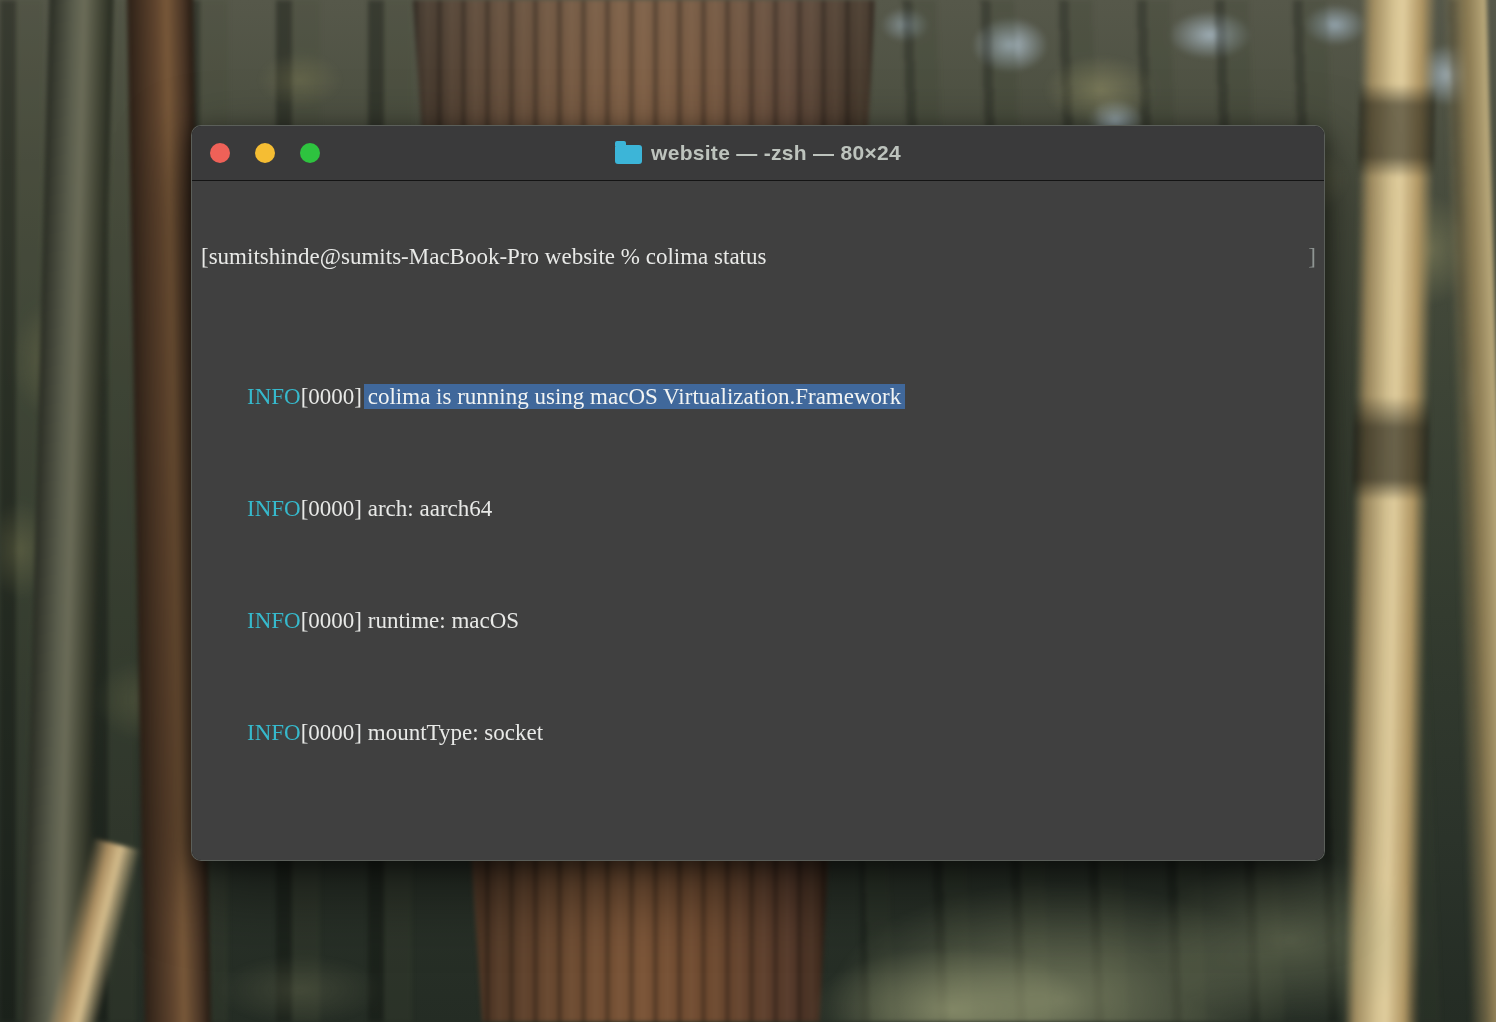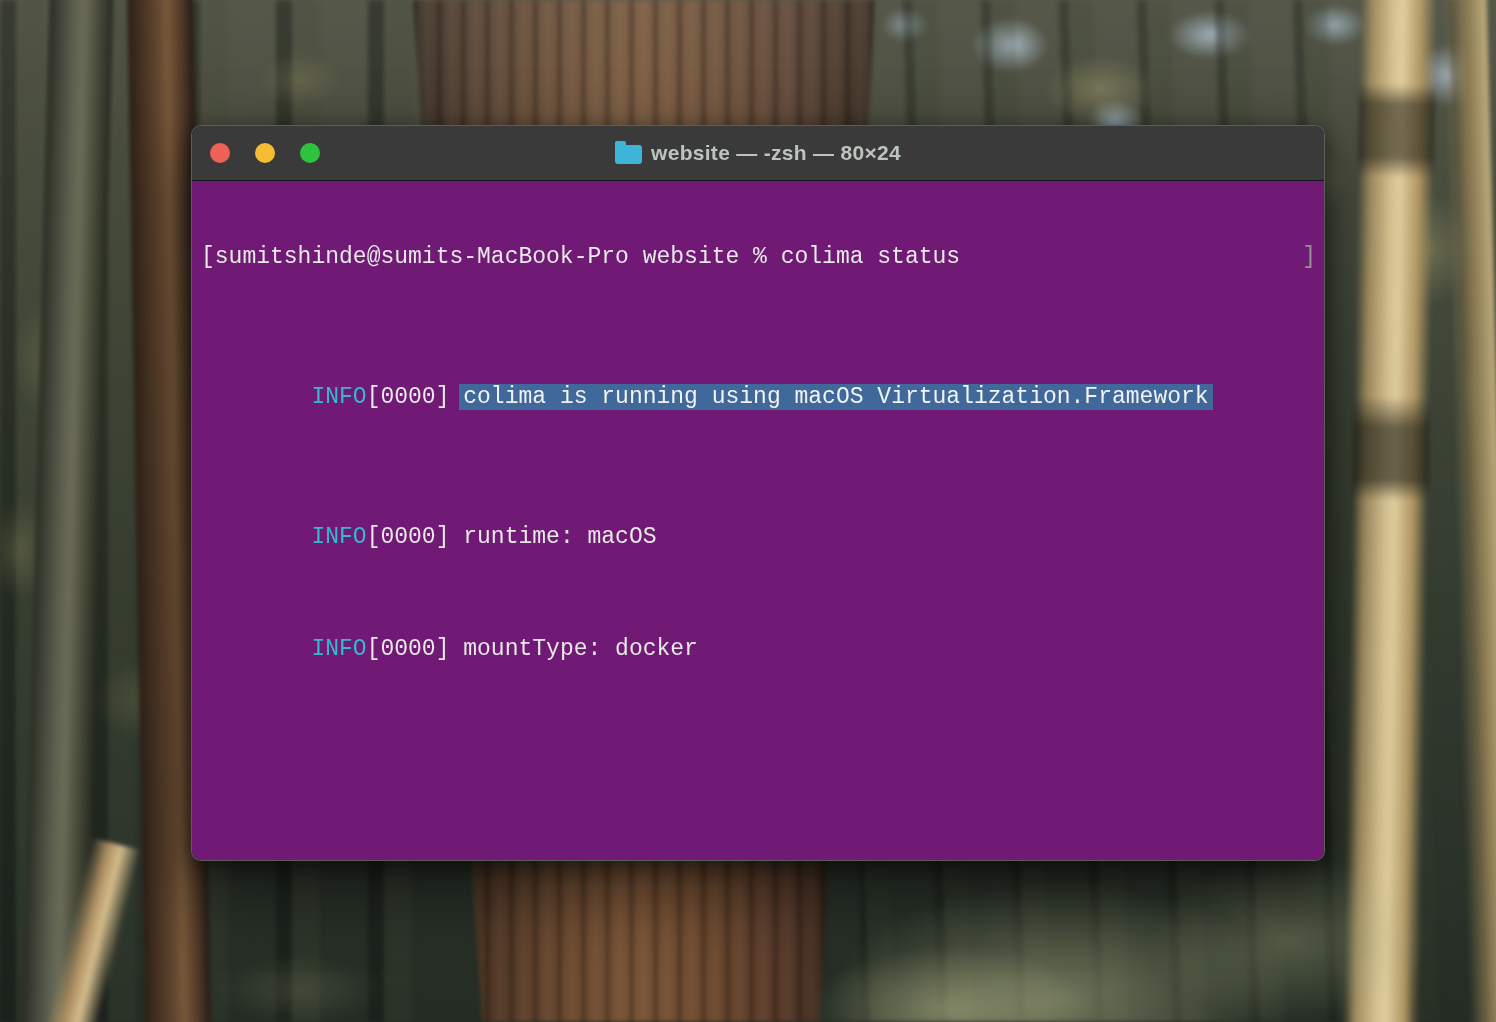--- a/index.html
+++ b/index.html
@@ -80,22 +80,22 @@
   .tl.yellow { background:#f5bd33; }
   .tl.green  { background:#2ec33f; }
   .title-group { margin:8px auto; display:flex; align-items:center; gap:9px; }
   .folder-icon { position:relative; width:27px; height:19px; background:#3cb5d8;
     border-radius:2px 3px 3px 3px; display:inline-block; margin-top:3px; }
   .folder-icon::before { content:""; position:absolute; left:0; top:-4px; width:11px; height:5px;
     background:#3cb5d8; border-radius:2px 2px 0 0; }
   .title-text { color:#bdc3bd; font-size:21px; font-weight:bold; letter-spacing:.3px; }
 
   .term { position:relative; height:679px; padding:6px 8px 0 9px;
-    background:#701a75; color:#e8e9e7;
-    font-family:Liberation Mono, monospace; font-size:23px; line-height:28px;
+    background:#404040; color:#e8e9e7;
+    font-family:Liberation Serif, serif; font-size:23px; line-height:28px;
     white-space:pre; }
   .term-line { height:28px; }
   .line1 { display:flex; justify-content:space-between; }
   .cyan { color:#36b9cc; }
   .dim  { color:#8f9593; }
   .sel  { background:#40689b; color:#f2f4f3; box-shadow:-4px 0 0 #40689b, 4px 0 0 #40689b; }
 </style>
 </head>
 <body>
 
@@ -133,27 +133,30 @@
     <div class="term">
       <div class="term-line line1">
         <span>[sumitshinde@sumits-MacBook-Pro website % colima status</span>
         <span class="dim">]</span>
       </div>
 
       <div class="term-line">
         <span class="cyan">INFO</span><span>[0000] </span><span class="sel">colima is running using macOS Virtualization.Framework</span>
       </div>
 
+      <div class="term-line">
+        <span class="cyan">INFO</span><span>[0000] </span><span>arch: aarch64</span>
+      </div>
 
       <div class="term-line">
         <span class="cyan">INFO</span><span>[0000] </span><span>runtime: macOS</span>
       </div>
 
       <div class="term-line">
-        <span class="cyan">INFO</span><span>[0000] </span><span>mountType: docker</span>
+        <span class="cyan">INFO</span><span>[0000] </span><span>mountType: socket</span>
       </div>
 
 
       
     </div>
   </div>
 
 </div>
 
 </body></html>

